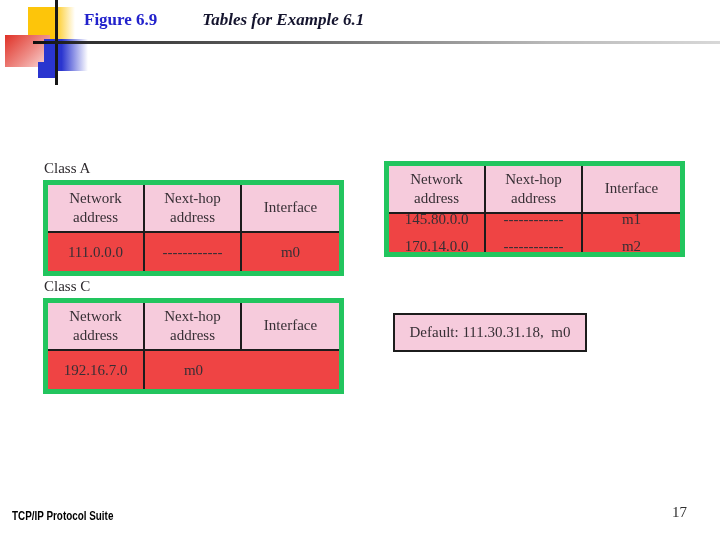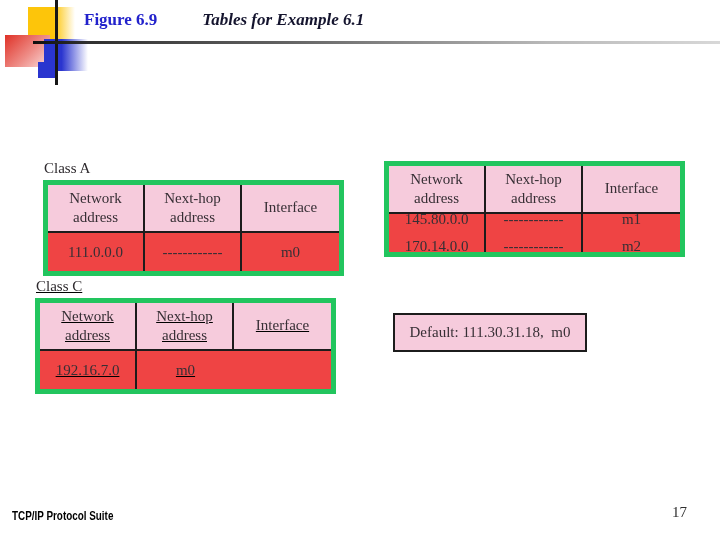--- a/index.html
+++ b/index.html
@@ -45,21 +45,21 @@
     position:absolute; left:84px; top:10px; z-index:6;
     display:flex; align-items:baseline;
     font-size:17px; font-weight:bold; white-space:nowrap;
   }
   .fig-label { color:#2222cc; }
   .fig-title { color:#14142e; font-style:italic; margin-left:45px; }
   
   .tbl-wrap { position:absolute; }
   .pos-a { left:43px; top:161px; }
   .pos-b { left:384px; top:161px; }
-  .pos-c { left:35px; top:279px;text-decoration:underline; }
+  .pos-c { left:43px; top:279px; }
   .tbl-label {
     font-size:15px; color:#2e2a2e; height:15px; line-height:15px;
     margin:0 0 4px 1px;
   }
   .tbl {
     display:grid;
     grid-template-columns:97px 97px 97px;
     border:5px solid #22c55e;
     background:#ef4444;
     color:#372f35;

